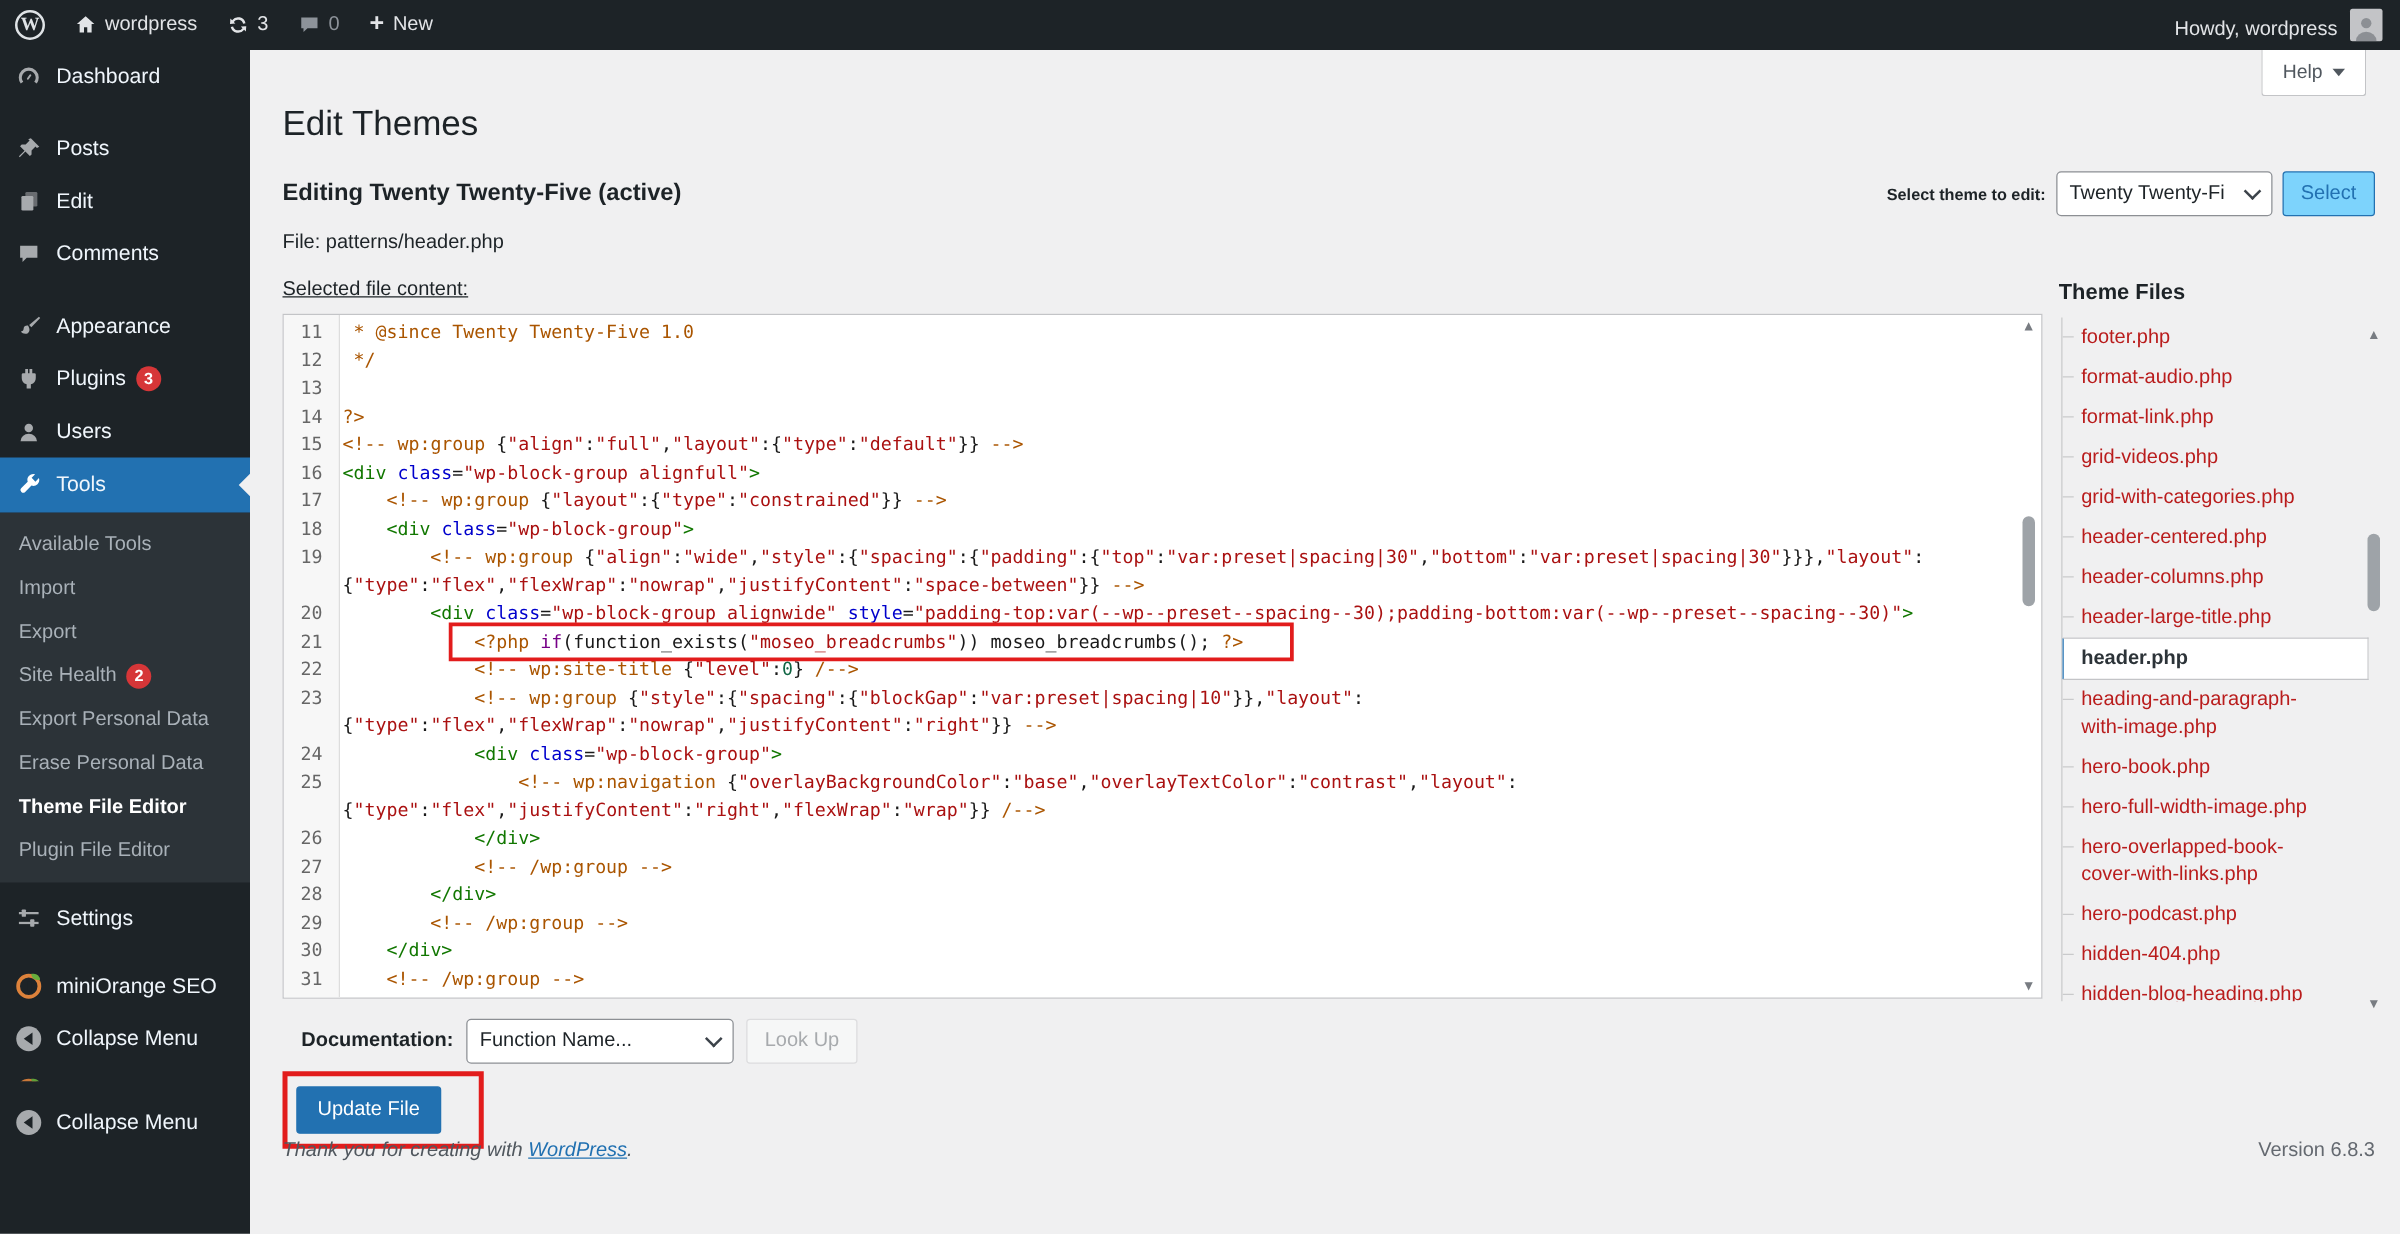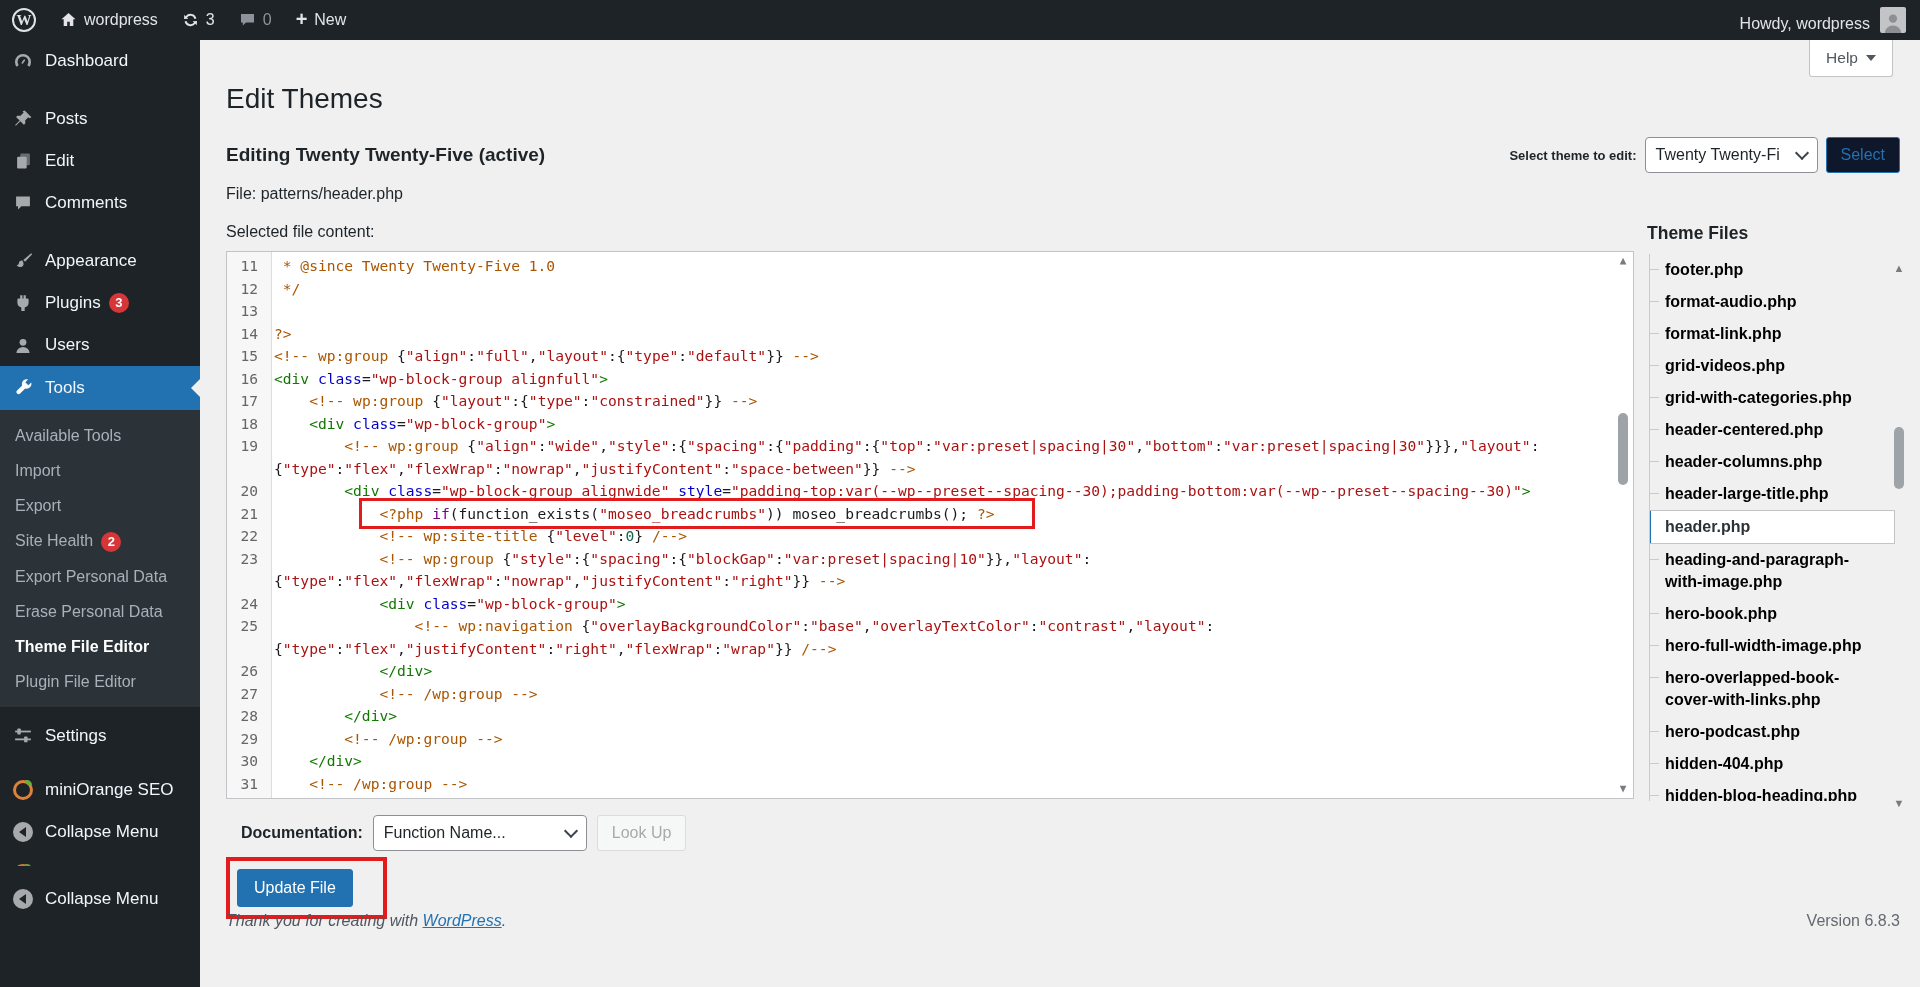--- a/index.html
+++ b/index.html
@@ -50,26 +50,26 @@
     border-radius:0 0 3px 3px; padding:9px 16px; font-size:15.5px; color:#50575e; display:flex; align-items:center; gap:8px; cursor:pointer; }
   .help-caret { width:0; height:0; border:5px solid transparent; border-top:6px solid #50575e; margin-top:5px; }
   h1.page-title { font-size:28px; font-weight:400; color:#1d2327; }
   .editing-row { display:flex; justify-content:space-between; align-items:center; margin-top:22px; width:1674px; }
   .editing-row h2 { font-size:19px; font-weight:700; }
   .theme-picker { display:flex; align-items:center; gap:8px; }
   .theme-picker .lbl { font-weight:700; font-size:13px; }
   .select-box { width:173px; height:36px; background:#fff; border:1px solid #8c8f94; border-radius:4px;
     display:flex; align-items:center; justify-content:space-between; padding:0 10px; font-size:16px; cursor:pointer; white-space:nowrap; overflow:hidden; }
   .chev { width:10px; height:10px; border-right:2px solid #3c434a; border-bottom:2px solid #3c434a; transform:rotate(45deg); margin-top:-5px; flex:none; margin-left:6px; }
-  .btn-secondary { height:36px; padding:0 14px; background:#0f172a; border:1px solid #2271b1; color:#2271b1;
+  .btn-secondary { height:36px; padding:0 14px; background:#7dd3fc; border:1px solid #2271b1; color:#2271b1;
     border-radius:3px; font-size:16px; cursor:pointer; font-family:inherit; }
   .file-line { margin-top:12px; font-size:16px; color:#1d2327; }
   .cols { display:flex; margin-top:20px; }
   .main-col { width:1408px; flex:none; }
-  .label-16 { font-size:16px; }
+  .label-16 { font-size:16px;text-decoration:underline; }
   .right-col { width:262px; margin-left:13px; flex:none; }
   .right-col h3 { font-size:17.5px; font-weight:700; }
 
   
   .code-editor { margin-top:10px; width:1408px; height:548px; background:#fff; border:1px solid #c3c4c7;
     position:relative; overflow:hidden; font-family:"DejaVu Sans Mono", monospace; font-size:14.6px; line-height:22.5px; padding-top:3px; }
   .gutter-bg { position:absolute; left:0; top:0; bottom:0; width:45px; background:#f7f7f7; border-right:1px solid #ddd; }
   .code-row { display:flex; white-space:pre; position:relative; }
   .ln { width:38px; padding-right:7px; text-align:right; color:#666; flex:none; position:relative; z-index:2; }
   .ct { padding-left:9px; position:relative; z-index:2; color:#1a1a1a; }
@@ -81,21 +81,21 @@
   .vscroll { position:absolute; top:3px; bottom:3px; right:3px; width:14px; z-index:4; }
   .vs-arrow { position:absolute; left:1px; width:12px; height:12px; color:#787c82; font-size:11px; line-height:12px; text-align:center; cursor:pointer; }
   .vs-up { top:0; } .vs-down { bottom:0; }
   .vs-thumb { position:absolute; left:2px; width:10px; border-radius:5px; background:#9ea3a8; cursor:pointer; }
   .ed-thumb { top:158px; height:72px; }
   .tf-thumb { top:165px; height:62px; }
 
   
   .tf-list { margin:10px 0 0 2px; padding-left:15px; border-left:1px solid #c9cacc; list-style:none;
     height:547px; overflow:hidden; position:relative; width:246px; }
-  .tf-list li { position:relative; padding:5px 30px 5px 0; font-size:16px; line-height:22px; color:#000000; cursor:pointer; overflow-wrap:break-word;font-weight:bold; }
+  .tf-list li { position:relative; padding:5px 30px 5px 0; font-size:16px; line-height:22px; color:#b91c1c; cursor:pointer; overflow-wrap:break-word; }
   .tf-list li::before { content:""; position:absolute; left:-15px; top:15px; width:9px; height:1px; background:#c9cacc; }
   .tf-list li.selected { background:#fff; border:1px solid #c3c4c7; border-left:4px solid #2271b1;
     margin-left:-18px; padding-left:14px; color:#2c3338; font-weight:600; }
   .tf-list li.selected::before { display:none; }
 
   
   .doc-row { margin-top:16px; display:flex; align-items:center; gap:10px;margin-left:15px; }
   .doc-row .lbl { font-weight:700; font-size:16px; }
   .doc-select { width:214px; }
   .btn-disabled { height:36px; padding:0 14px; background:#f6f7f7; border:1px solid #dcdcde; color:#a7aaad; border-radius:3px; font-size:16px; font-family:inherit; }

